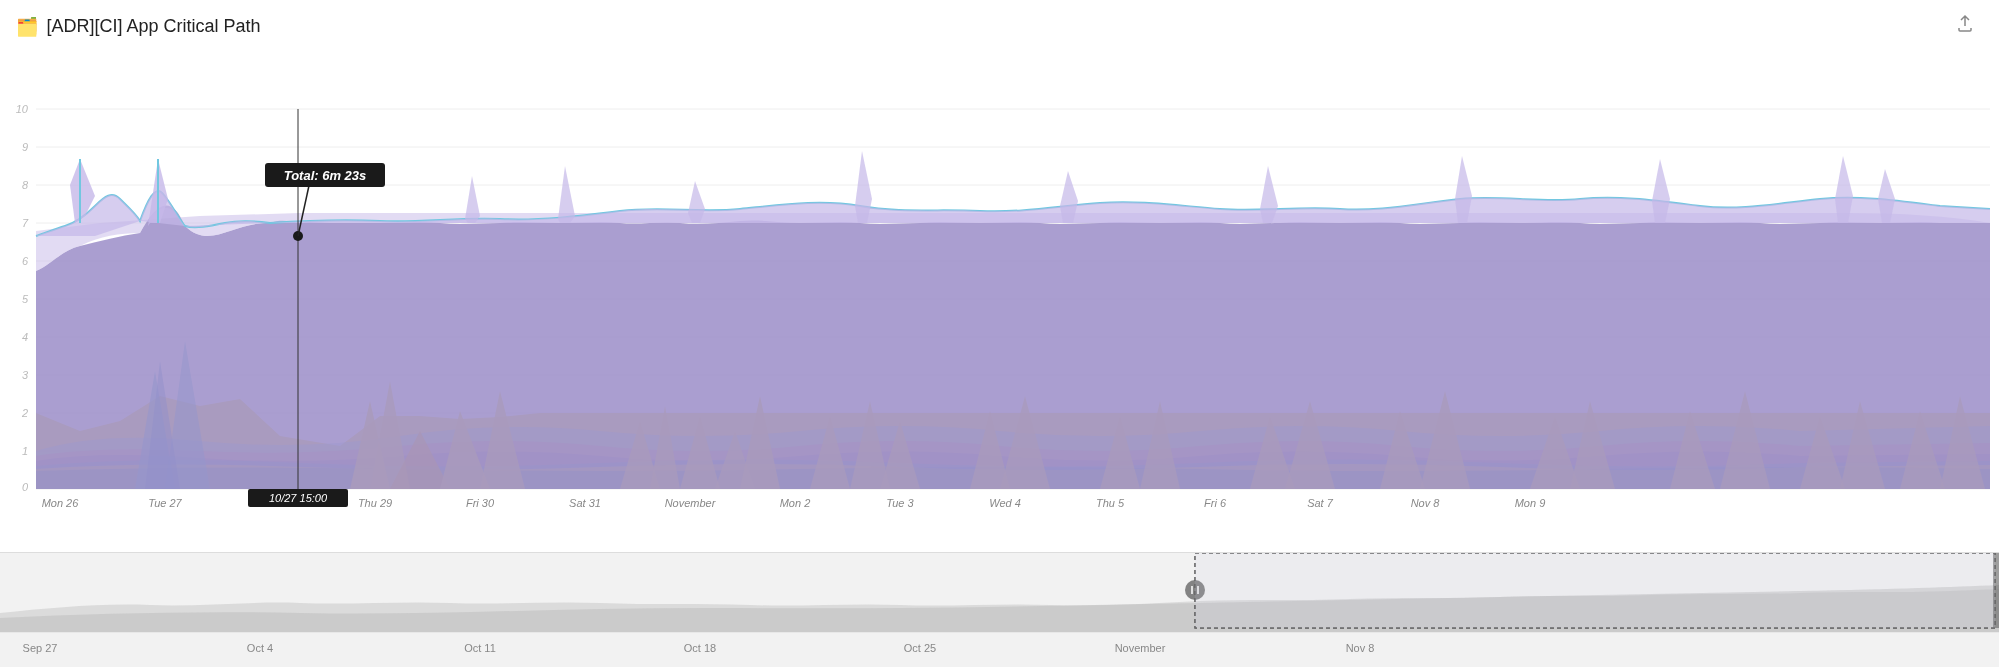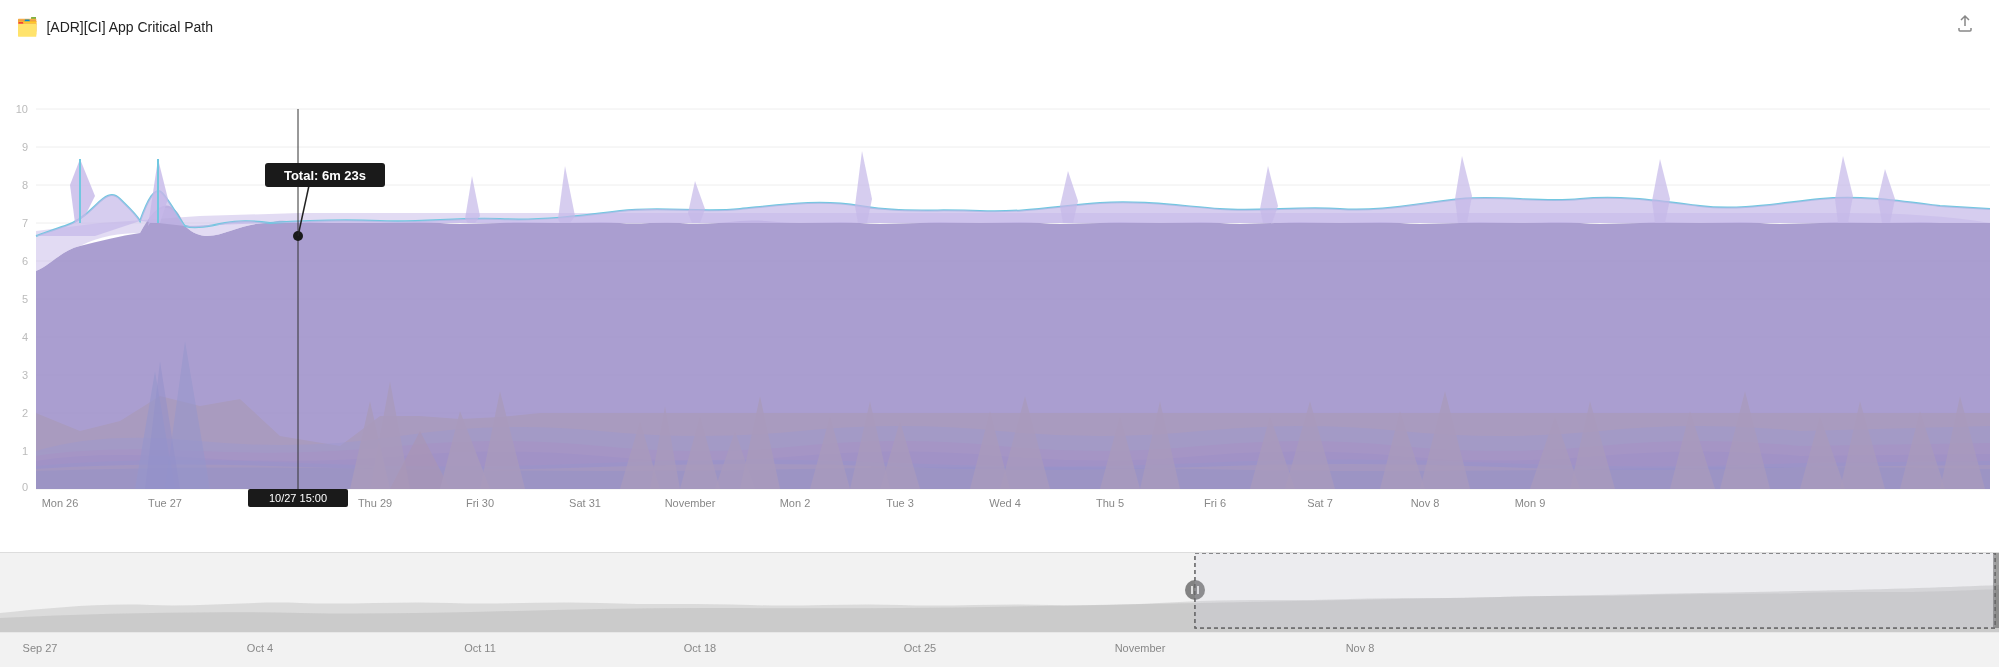--- a/index.html
+++ b/index.html
@@ -30,40 +30,41 @@
       display: flex;
       align-items: center;
       gap: 8px;
     }
 
     .title-icon {
       font-size: 18px;
     }
 
     .page-title {
-      font-size: 14px;
+      font-size: 18px;
       font-weight: 500;
       color: #222;
     }
 
     .export-btn {
       background: none;
       border: none;
       cursor: pointer;
       font-size: 18px;
       color: #666;
       padding: 4px 8px;
     }
 
     
     .main-chart-area {
       position: relative;
       width: 100%;
       height: 460px;
       margin-top: 2px;
+      font-style: italic;
     }
 
     
     .overview-area {
       position: absolute;
       bottom: 0;
       left: 0;
       width: 100%;
       height: 115px;
       background: #f5f5f5;

